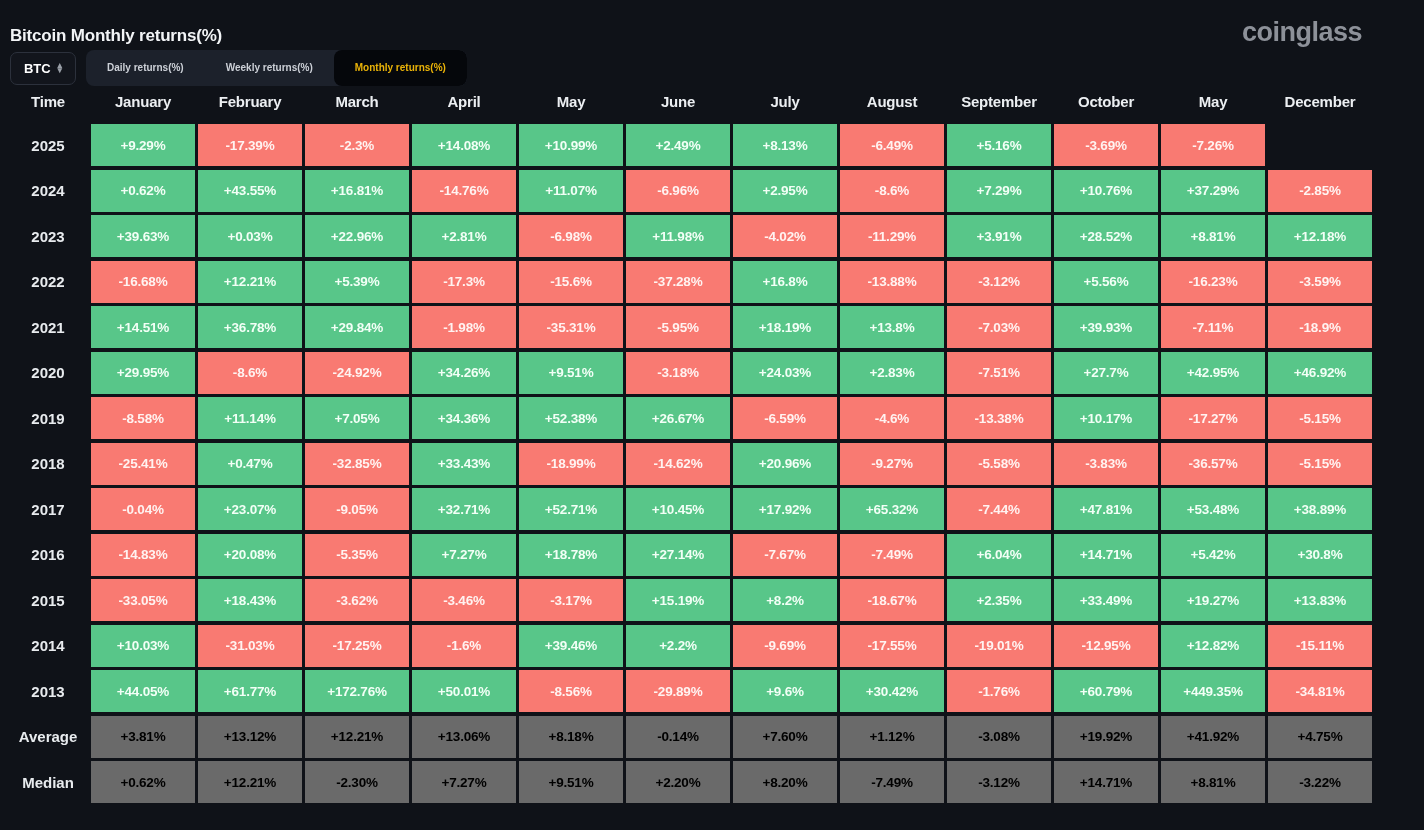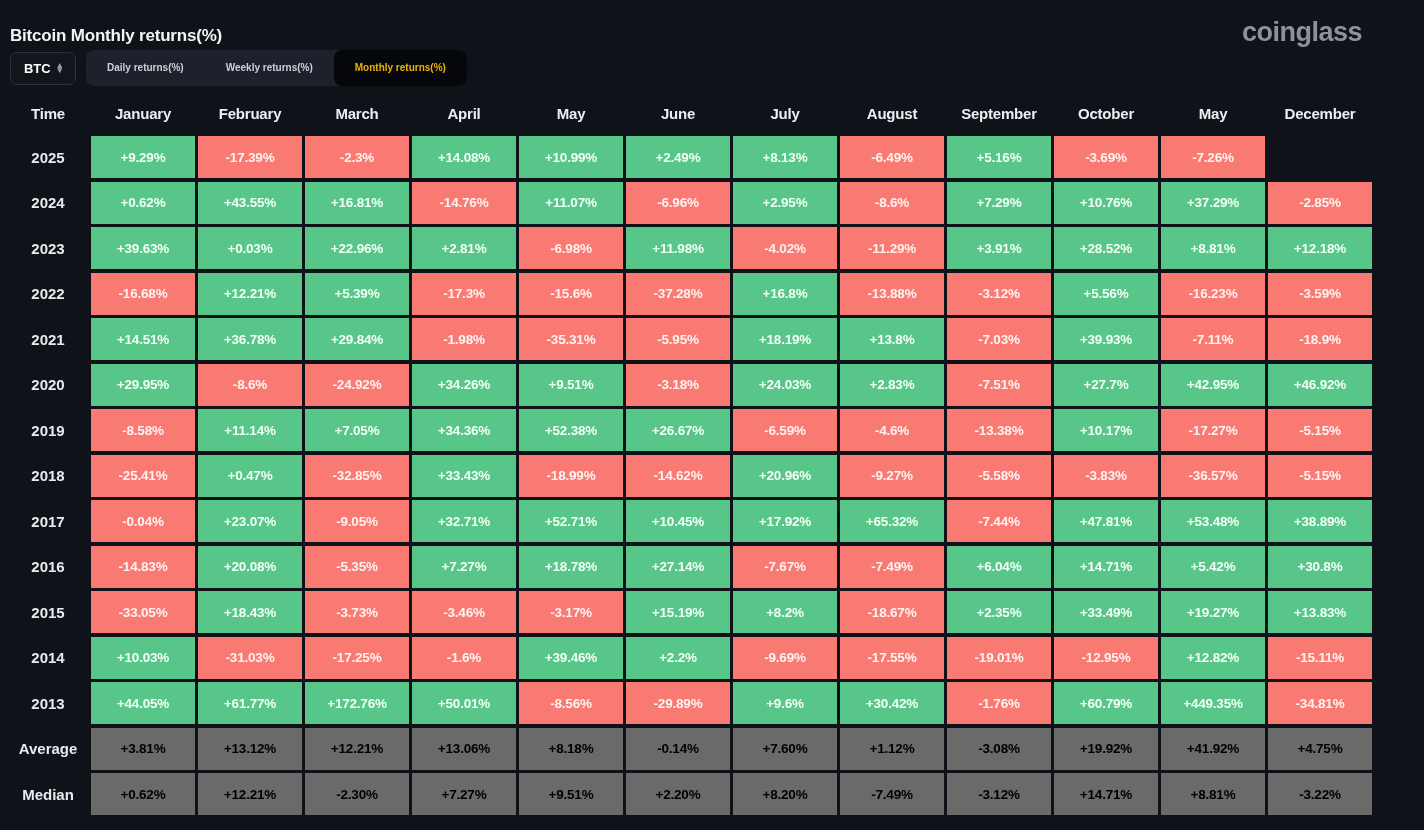--- a/index.html
+++ b/index.html
@@ -39,21 +39,21 @@
     border:none;background:transparent;cursor:pointer;
     padding:0 21px;font-size:10px;font-weight:bold;color:#ccd0d7;
     font-family:"Liberation Sans",sans-serif;border-radius:8px;line-height:36px;
   }
   .tab.active{background:#05070b;color:#eab308;text-align:right;}
   .grid{
     display:grid;margin-left:8px;
     grid-template-columns:80px repeat(12,104px);
     column-gap:3px;
   }
-  .head-grid{margin-top:12px;row-gap:0;}
+  .head-grid{row-gap:0;}
   .head-cell{
     height:30px;display:flex;align-items:center;justify-content:center;
     color:#eceff2;font-size:15px;font-weight:bold;letter-spacing:-0.2px;
   }
   .body-grid{margin-top:8px;row-gap:3.5px;grid-auto-rows:42px;}
   .row-label{
     display:flex;align-items:center;justify-content:center;
     color:#e8ebee;font-size:15px;font-weight:bold;
   }
   .cell{
@@ -231,21 +231,21 @@
       <div class="cell pos">+27.14%</div>
       <div class="cell neg">-7.67%</div>
       <div class="cell neg">-7.49%</div>
       <div class="cell pos">+6.04%</div>
       <div class="cell pos">+14.71%</div>
       <div class="cell pos">+5.42%</div>
       <div class="cell pos">+30.8%</div>
       <div class="row-label">2015</div>
       <div class="cell neg">-33.05%</div>
       <div class="cell pos">+18.43%</div>
-      <div class="cell neg">-3.73%</div>
+      <div class="cell neg">-3.62%</div>
       <div class="cell neg">-3.46%</div>
       <div class="cell neg">-3.17%</div>
       <div class="cell pos">+15.19%</div>
       <div class="cell pos">+8.2%</div>
       <div class="cell neg">-18.67%</div>
       <div class="cell pos">+2.35%</div>
       <div class="cell pos">+33.49%</div>
       <div class="cell pos">+19.27%</div>
       <div class="cell pos">+13.83%</div>
       <div class="row-label">2014</div>

